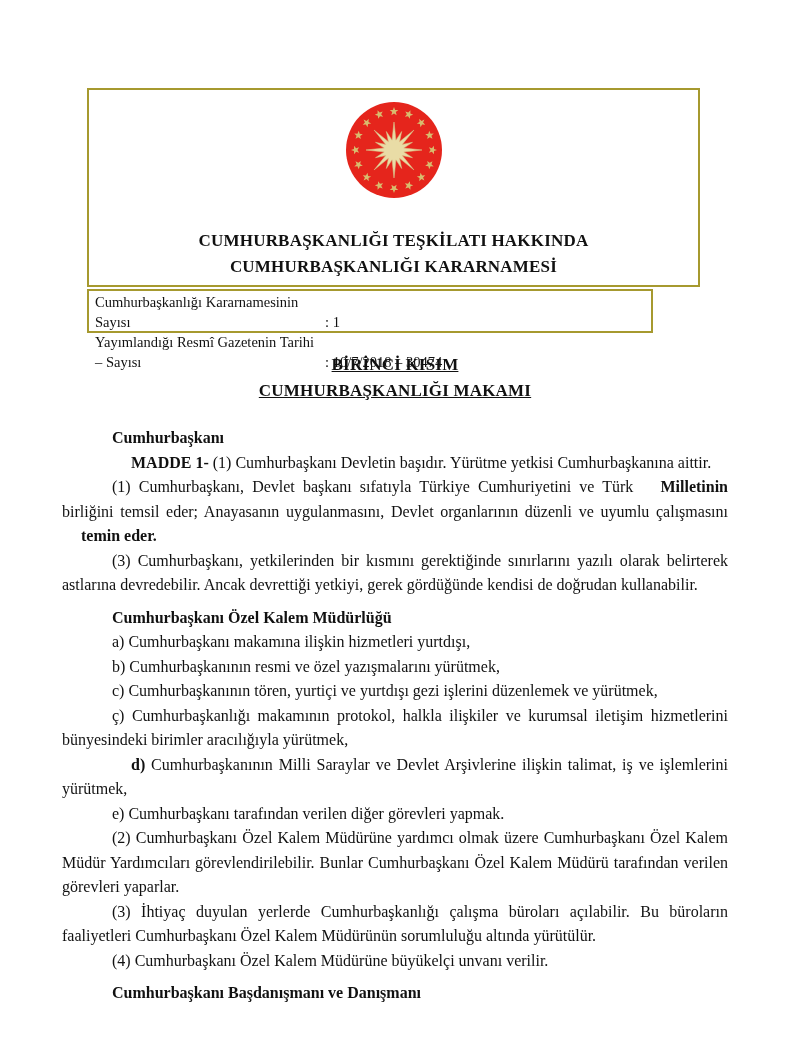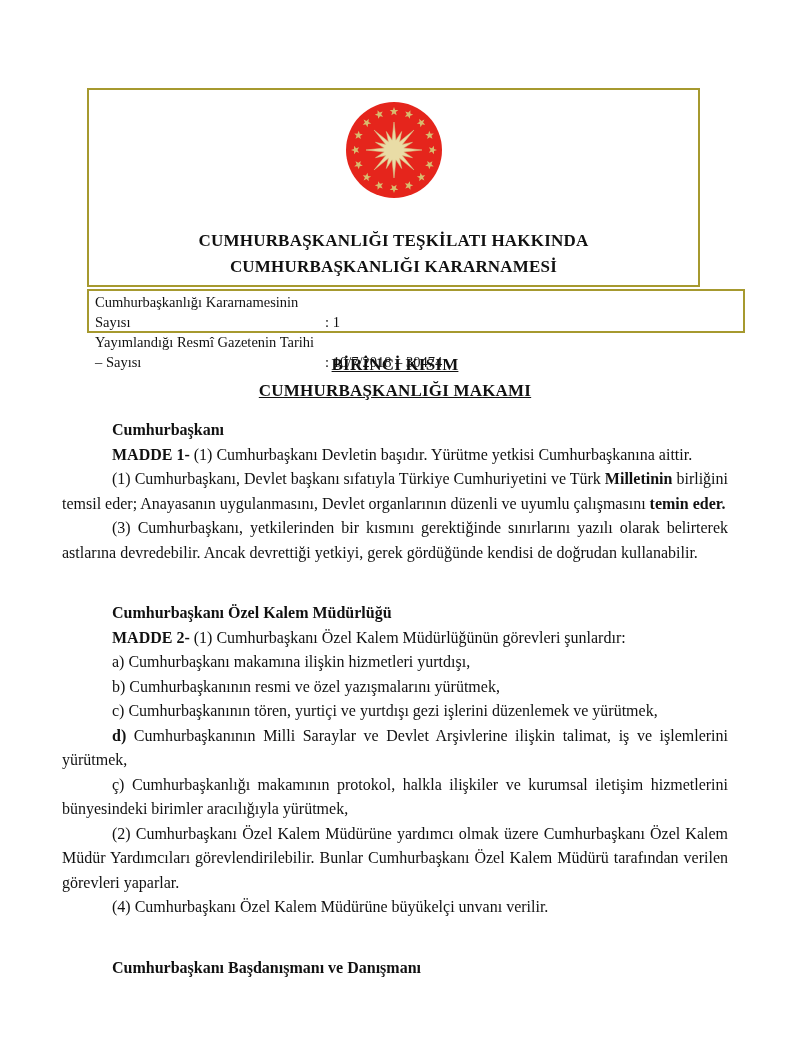--- a/index.html
+++ b/index.html
@@ -11,38 +11,38 @@
   
   .title-box{
     position:absolute;left:87px;top:88px;width:613px;height:199px;
     box-sizing:border-box;border:2px solid #a6992f;
     display:flex;flex-direction:column;align-items:center;
   }
   .seal{margin-top:10px;width:100px;height:100px;}
   .title-lines{margin-top:auto;padding-bottom:5px;text-align:center;
     font-weight:bold;font-size:17px;line-height:26px;letter-spacing:.2px;}
   .info-box{
-    position:absolute;left:87px;top:289px;width:658px;height:44px;
+    position:absolute;left:87px;top:289px;width:566px;height:44px;
     box-sizing:border-box;border:2px solid #a6992f;
     font-size:14.5px;line-height:20px;padding:1px 6px;
   }
   .info-row .lbl{display:inline-block;width:230px;}
   
   .section-head{
     position:absolute;left:62px;top:352px;width:666px;text-align:center;
     font-weight:bold;font-size:17px;line-height:26px;letter-spacing:.2px;text-decoration:underline;
   }
   
   .body{
     position:absolute;left:62px;top:418px;width:666px;
     font-size:16px;line-height:24.5px;text-align:justify;
   }
   .body p{margin:0;text-indent:50px;}
-  .body .art-head{font-weight:bold;margin-top:36px;text-align:left;}
-  .b{font-weight:bold;}
+  .body .art-head{font-weight:bold;margin-top:8px;text-align:left;}
+  .b{font-weight:bold;margin-left:19px;}
 </style>
 </head>
 <body>
 
 <div class="page">
 
   <div class="title-box">
     <svg class="seal" viewBox="0 0 100 100" xmlns="http://www.w3.org/2000/svg" aria-hidden="true">
       <defs>
         <polygon id="st" points="0,-4.5 1.12,-1.54 4.28,-1.39 1.81,0.59 2.65,3.64 0,1.9 -2.65,3.64 -1.81,0.59 -4.28,-1.39 -1.12,-1.54" fill="#d8bc6e"></polygon>
@@ -87,31 +87,32 @@
     </div>
   </div>
 
   <div class="section-head">
     <div>BİRİNCİ KISIM</div>
     <div>CUMHURBAŞKANLIĞI MAKAMI</div>
   </div>
 
   <div class="body">
 
-    <p class="art-head" style="margin-top:0">Cumhurbaşkanı</p>
+    <p class="art-head" style="margin-top:8px">Cumhurbaşkanı</p>
     <p><span class="b">MADDE 1-</span><span> (1) Cumhurbaşkanı Devletin başıdır. Yürütme yetkisi Cumhurbaşkanına aittir.</span></p>
     <p><span>(1) Cumhurbaşkanı, Devlet başkanı sıfatıyla Türkiye Cumhuriyetini ve Türk </span><span class="b">Milletinin</span><span> birliğini temsil eder; Anayasanın uygulanmasını, Devlet organlarının düzenli ve uyumlu çalışmasını </span><span class="b">temin eder.</span></p>
     <p>(3) Cumhurbaşkanı, yetkilerinden bir kısmını gerektiğinde sınırlarını yazılı olarak belirterek astlarına devredebilir. Ancak devrettiği yetkiyi, gerek gördüğünde kendisi de doğrudan kullanabilir.</p>
 
     <p class="art-head">Cumhurbaşkanı Özel Kalem Müdürlüğü</p>
-    <p><span class="b">MADDE 2-</span><span> (1) Cumhurbaşkanı Özel Kalem Müdürlüğünün görevleri şunlardır:</span></p>
     <p>a) Cumhurbaşkanı makamına ilişkin hizmetleri yurtdışı,</p>
     <p>b) Cumhurbaşkanının resmi ve özel yazışmalarını yürütmek,</p>
     <p>c) Cumhurbaşkanının tören, yurtiçi ve yurtdışı gezi işlerini düzenlemek ve yürütmek,</p>
+    <p>ç) Cumhurbaşkanlığı makamının protokol, halkla ilişkiler ve kurumsal iletişim hizmetlerini bünyesindeki birimler aracılığıyla yürütmek,</p>
     <p><span class="b">d)</span><span> Cumhurbaşkanının Milli Saraylar ve Devlet Arşivlerine ilişkin talimat, iş ve işlemlerini yürütmek,</span></p>
-    <p>ç) Cumhurbaşkanlığı makamının protokol, halkla ilişkiler ve kurumsal iletişim hizmetlerini bünyesindeki birimler aracılığıyla yürütmek,</p>
+    <p>e) Cumhurbaşkanı tarafından verilen diğer görevleri yapmak.</p>
     <p>(2) Cumhurbaşkanı Özel Kalem Müdürüne yardımcı olmak üzere Cumhurbaşkanı Özel Kalem Müdür Yardımcıları görevlendirilebilir. Bunlar Cumhurbaşkanı Özel Kalem Müdürü tarafından verilen görevleri yaparlar.</p>
+    <p>(3) İhtiyaç duyulan yerlerde Cumhurbaşkanlığı çalışma büroları açılabilir. Bu büroların faaliyetleri Cumhurbaşkanı Özel Kalem Müdürünün sorumluluğu altında yürütülür.</p>
     <p>(4) Cumhurbaşkanı Özel Kalem Müdürüne büyükelçi unvanı verilir.</p>
 
     <p class="art-head">Cumhurbaşkanı Başdanışmanı ve Danışmanı</p>
 
   </div>
 </div>
 
 </body></html>

